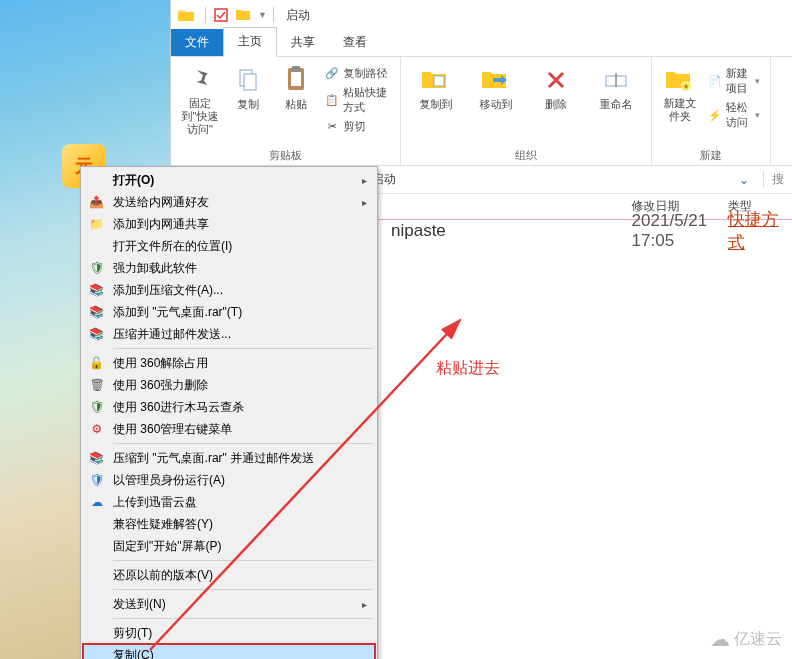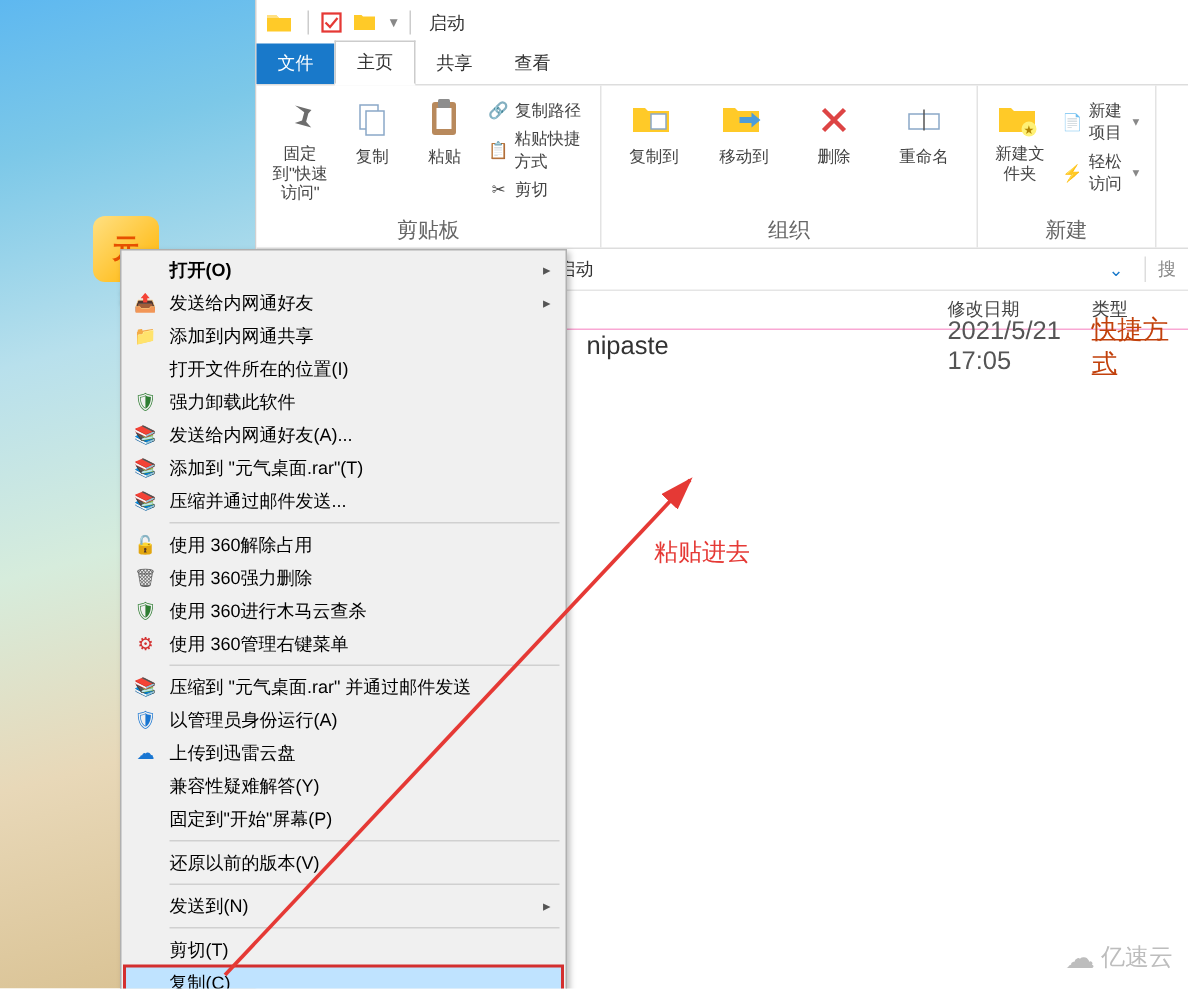--- a/index.html
+++ b/index.html
@@ -37,21 +37,21 @@
 .tab { padding: 5px 14px; color: #333; cursor: pointer; }
 .tab.file { background: #1979ca; color: #fff; }
 .tab.active { border-top: 1px solid #ccc; border-left: 1px solid #ccc; border-right: 1px solid #ccc; border-bottom: 2px solid #fff; background:#fff; margin-bottom:-1px; }
 
 .ribbon {
   height: 110px; background: #fff; border-top: 1px solid #ddd; border-bottom: 1px solid #ddd;
   display: flex; font-size: 11px; color: #444;
 }
 .rgroup { border-right: 1px solid #e3e3e3; padding: 4px 8px 2px; display: flex; flex-direction: column; }
 .rgroup .body { flex: 1; display: flex; align-items: flex-start; gap: 6px; }
-.rgroup .glabel { text-align: center; color: #666; font-size: 14px; padding-top: 2px; }
+.rgroup .glabel { text-align: center; color: #666; font-size: 11px; padding-top: 2px; }
 .bigbtn { width: 54px; text-align: center; padding-top: 4px; }
 .bigbtn .icn { width: 30px; height: 30px; margin: 0 auto 2px; display:flex; align-items:center; justify-content:center; }
 .smalllist { display: flex; flex-direction: column; gap: 2px; padding-top: 4px; }
 .smallitem { display: flex; align-items: center; gap: 4px; padding: 1px 2px; }
 .smallitem .si { width: 14px; height: 14px; display:inline-flex; align-items:center; justify-content:center; }
 
 .addr {
   height: 28px; display: flex; align-items: center; padding: 0 8px; border-bottom: 1px solid #e5e5e5;
   font-size: 12px; color: #333; gap: 4px;
 }
@@ -315,21 +315,21 @@
   <div class="mitem">
       <span class="micn"></span>
       <span>打开文件所在的位置(I)</span>
     </div>
   <div class="mitem">
       <span class="micn" style="color:#2e7d32">🛡</span>
       <span>强力卸载此软件</span>
     </div>
   <div class="mitem">
       <span class="micn" style="color:#8d4e2a">📚</span>
-      <span>发送给内网通好友(A)...</span>
+      <span>添加到压缩文件(A)...</span>
     </div>
   <div class="mitem">
       <span class="micn" style="color:#8d4e2a">📚</span>
       <span>添加到 "元气桌面.rar"(T)</span>
     </div>
   <div class="mitem">
       <span class="micn" style="color:#8d4e2a">📚</span>
       <span>压缩并通过邮件发送...</span>
     </div>
   <div class="mdiv"></div>

